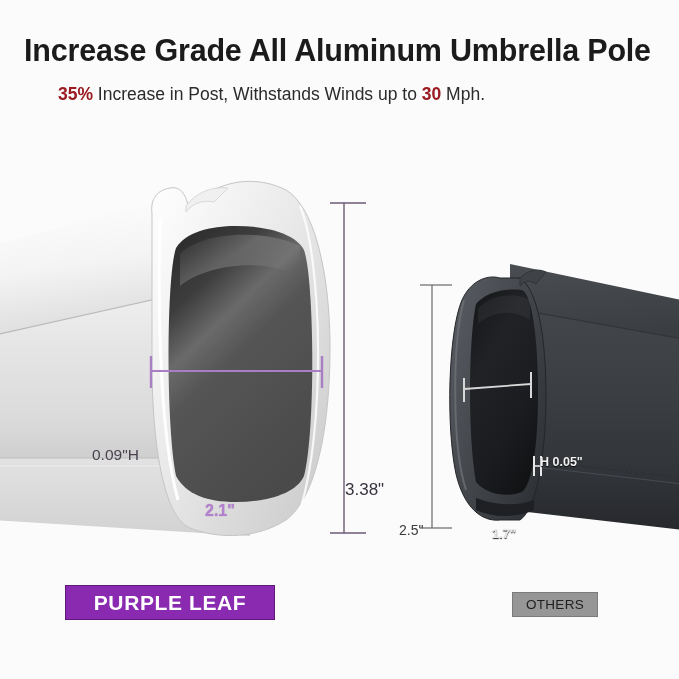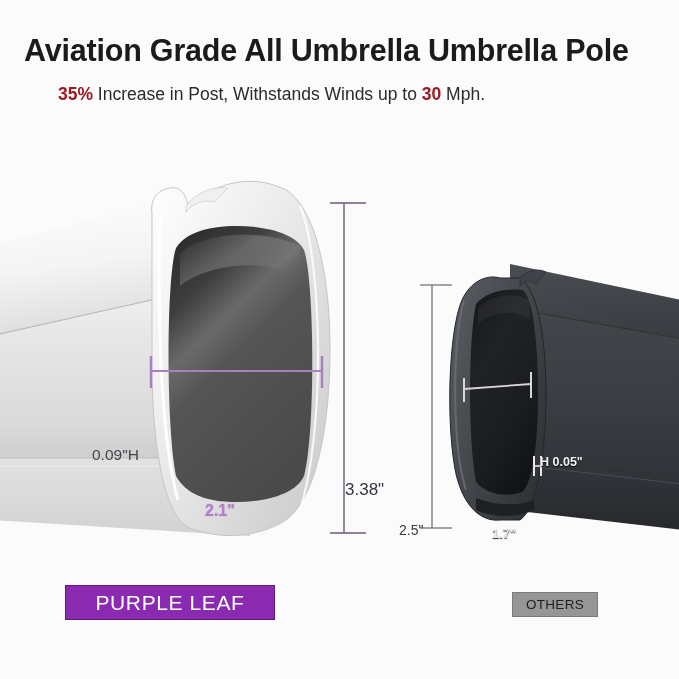--- a/index.html
+++ b/index.html
@@ -53,37 +53,37 @@
   }
   #lbl-height-right{
     left:399px;top:394px;font-size:14px;color:#3b3b3b;
   }
 
   
   #badge-purple{
     position:absolute;left:65px;top:585px;width:210px;height:35px;
     background:#8a2ab0;border:1px solid #5e1a7a;
     display:flex;align-items:center;justify-content:center;
-    color:#ffffff;font-size:21px;font-weight:normal;letter-spacing:0.6px;
+    color:#ffffff;font-size:21px;font-weight:bold;letter-spacing:0.6px;
     box-sizing:border-box;
   }
   #badge-others{
     position:absolute;left:512px;top:592px;width:86px;height:25px;
     background:#969696;border:1px solid #7b7b7b;
     display:flex;align-items:center;justify-content:center;
     color:#1f1f1f;font-size:13.5px;letter-spacing:0.3px;
     box-sizing:border-box;
   }
 </style>
 </head>
 <body>
 
 <div id="stage">
 
-  <div id="title">Aviation Grade All Umbrella Umbrella Pole</div>
+  <div id="title">Increase Grade All Aluminum Umbrella Pole</div>
 
   <div id="subtitle">
     <span class="pc">35%</span><span> Increase in Post, Withstands Winds up to </span><span class="hl">30</span><span> Mph.</span>
   </div>
 
   <div id="products">
     <svg class="prod-svg" viewBox="0 0 679 440">
       <defs>
 
         <linearGradient id="gWhiteTop" x1="0" y1="0" x2="0.25" y2="1">

